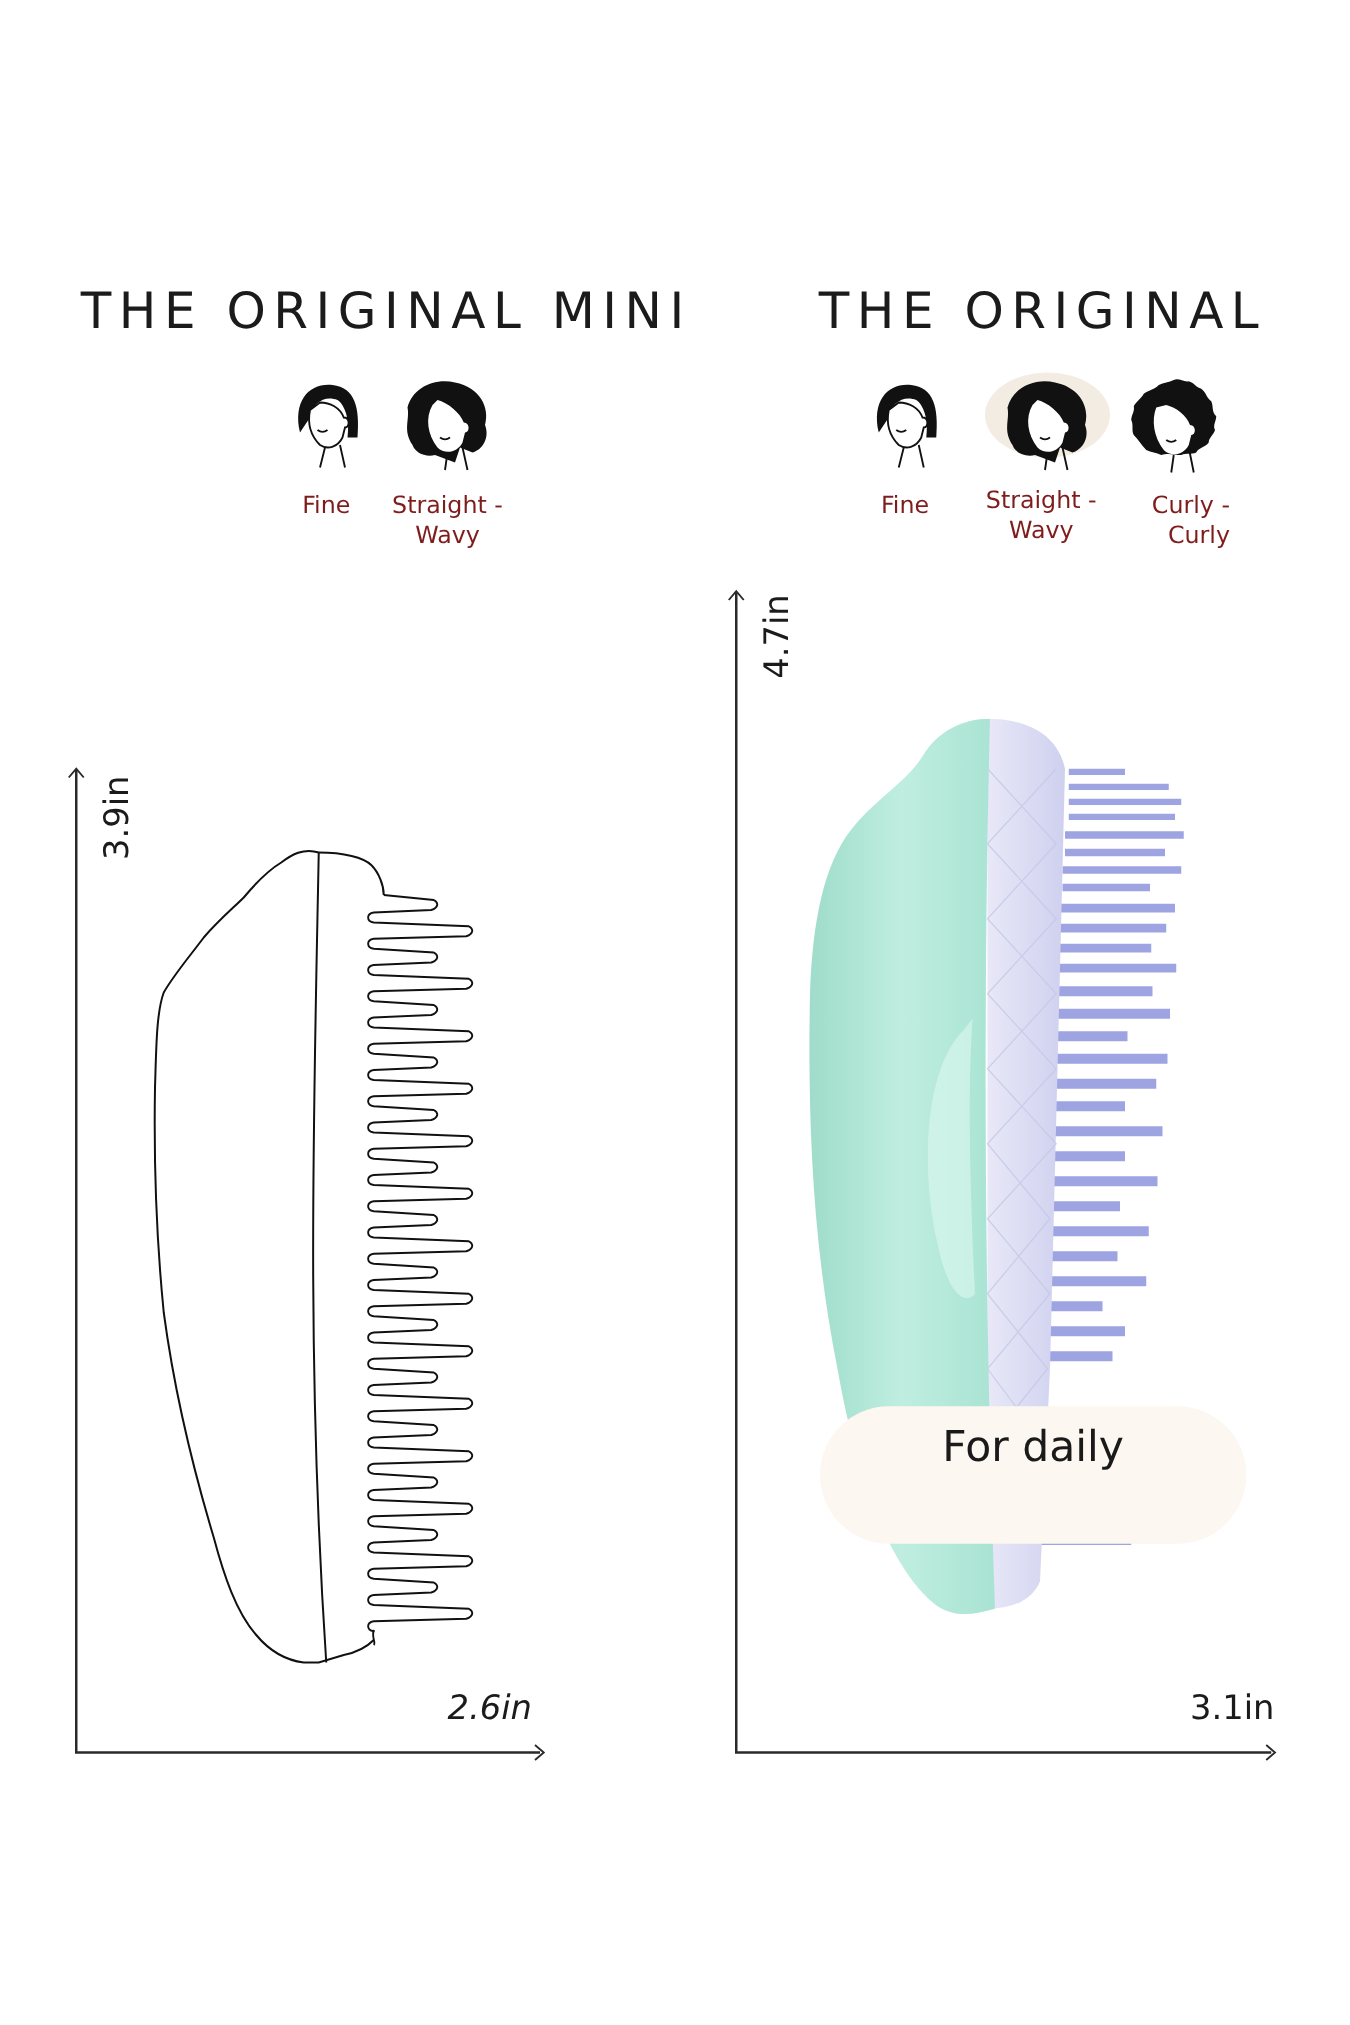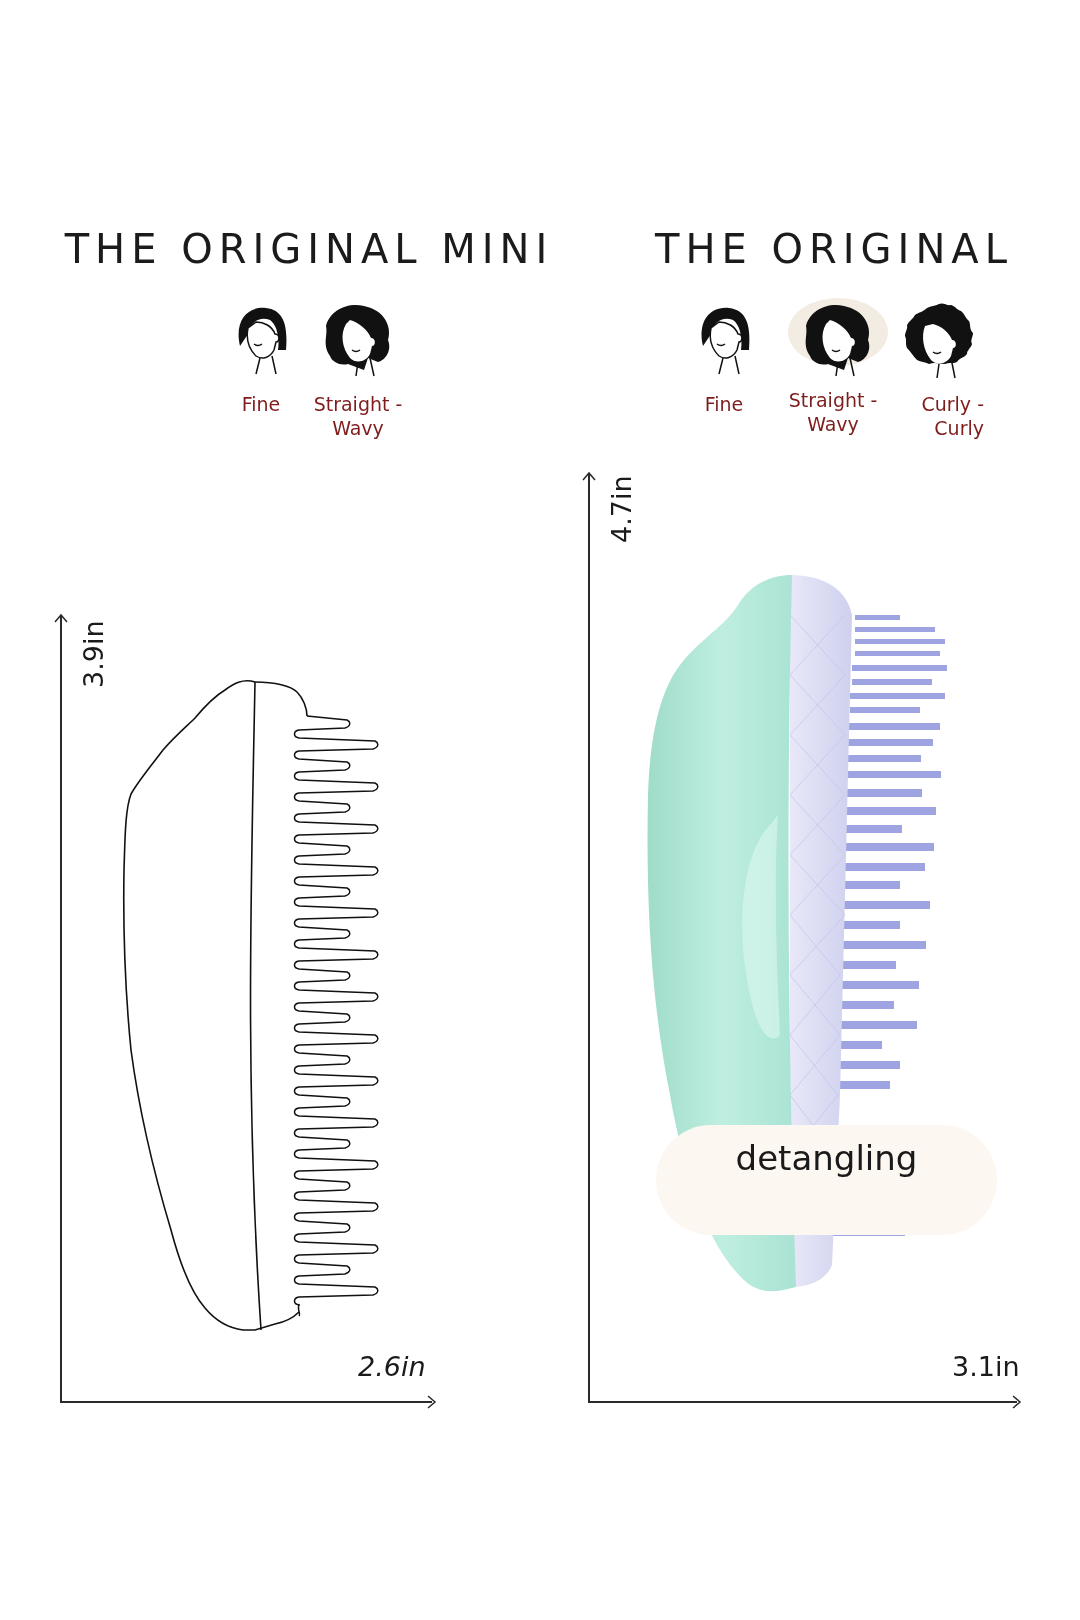--- a/index.html
+++ b/index.html
@@ -166,14 +166,14 @@
   <g stroke="#c6c7e6" stroke-width="1" fill="none" opacity="0.8">
     <path d="M150 40 L205 100 L150 160 L205 220 L150 280 L205 340 L150 400 L200 460 L150 520 L195 580 L150 640"></path>
     <path d="M205 40 L150 100 L205 160 L150 220 L205 280 L150 340 L200 400 L150 460 L198 520 L150 580 L192 640"></path>
   </g>
 
   <path d="M152 0 C130 0 110 10 98 30 C84 52 60 64 40 90 C20 116 10 160 8 220 C6 320 10 420 30 520 C44 600 70 680 110 710 C126 720 140 716 156 712 C148 480 146 240 152 0 Z" fill="url(#mint)"></path>
   <path d="M130 250 C100 280 96 360 110 420 C118 460 132 470 140 460 C136 380 134 300 138 240 Z" fill="#d7f5ec" opacity="0.7"></path>
 </svg>
 
 <div class="pill">
-  <div>detangling</div>
+  <div>For daily</div>
 </div>
 
 </body></html>

